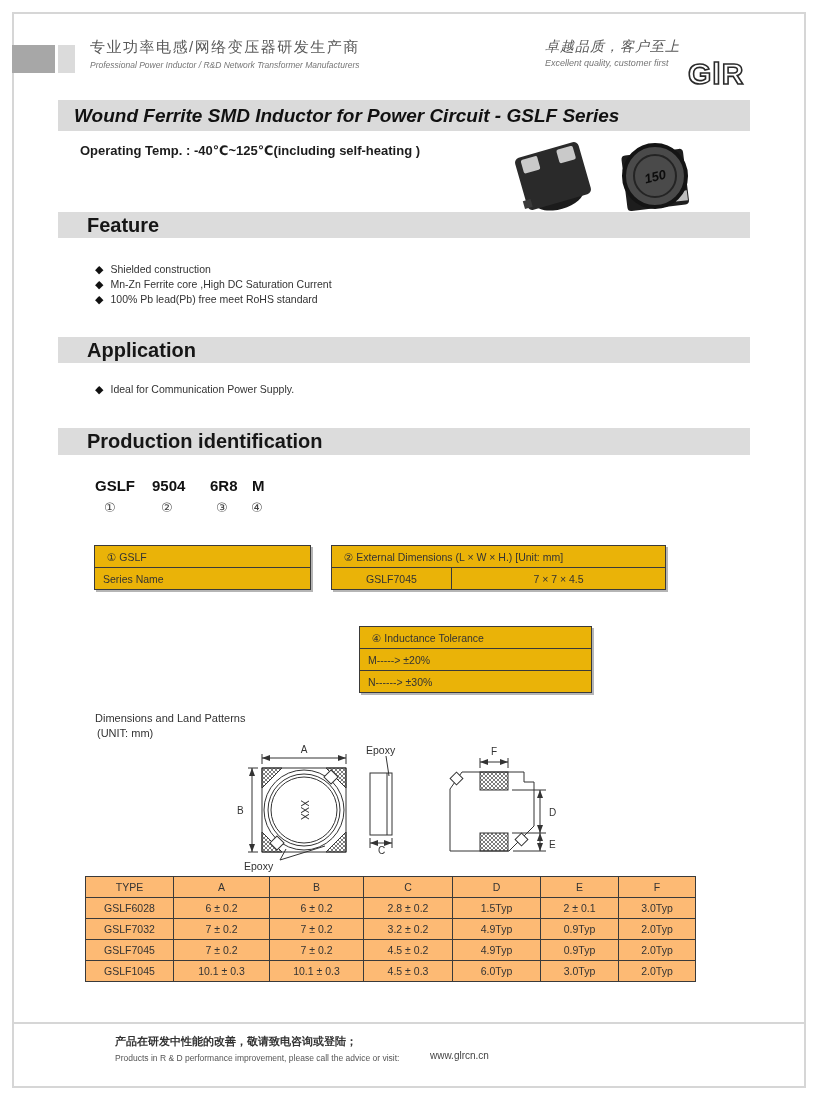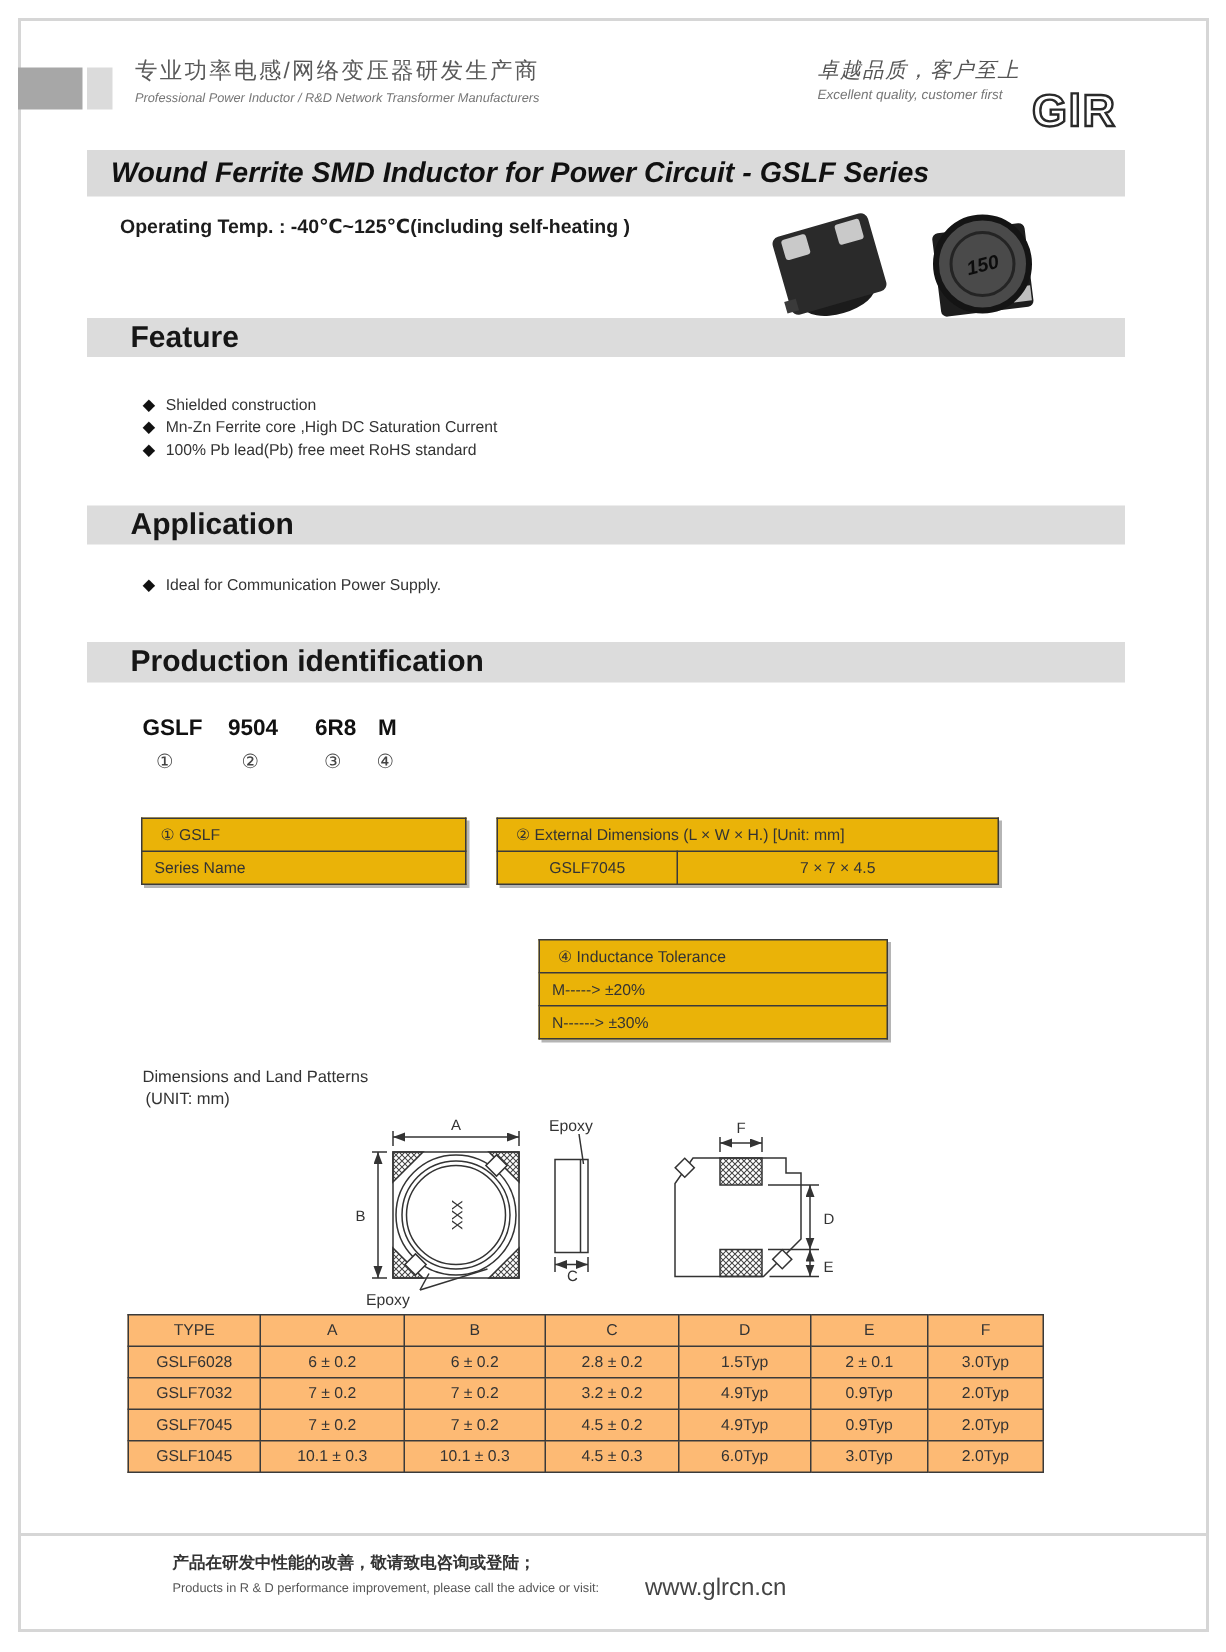--- a/index.html
+++ b/index.html
@@ -32,21 +32,21 @@
   table.box { border-collapse:collapse; background:#eab308; box-shadow:2px 2px 0 #b5b5b5; }
   table.box td { border:1px solid #3a3a3a; height:22px; font-size:10.5px; color:#333; padding:0 0 0 8px; }
   table.box td.hd { padding-left:12px; }
   table.box td.ctr { text-align:center; padding:0; }
   .sub-note { font-size:11px; color:#333; }
   table.dim { border-collapse:collapse; background:#fdba74; table-layout:fixed; }
   table.dim td { border:1px solid #3a3a3a; height:21px; font-size:10.5px; color:#333; text-align:center; padding:0; }
   .footer-line { left:12px; top:1022px; width:794px; height:2px; background:#d6d6d6; }
   .foot-cn { left:115px; top:1034px; font-size:11px; font-weight:bold; color:#333; }
   .foot-en { left:115px; top:1053px; font-size:8.5px; color:#555; }
-  .foot-web { left:430px; top:1050px; font-size:16px; color:#444; }
+  .foot-web { left:430px; top:1050px; font-size:10px; color:#444; }
   svg text { font-family:"Liberation Sans","DejaVu Sans",sans-serif; }
 </style>
 </head>
 <body>
 
 <div class="page">
   <div class="abs page-border"></div>
 
   <div class="abs sq-dark"></div>
   <div class="abs sq-light"></div>

